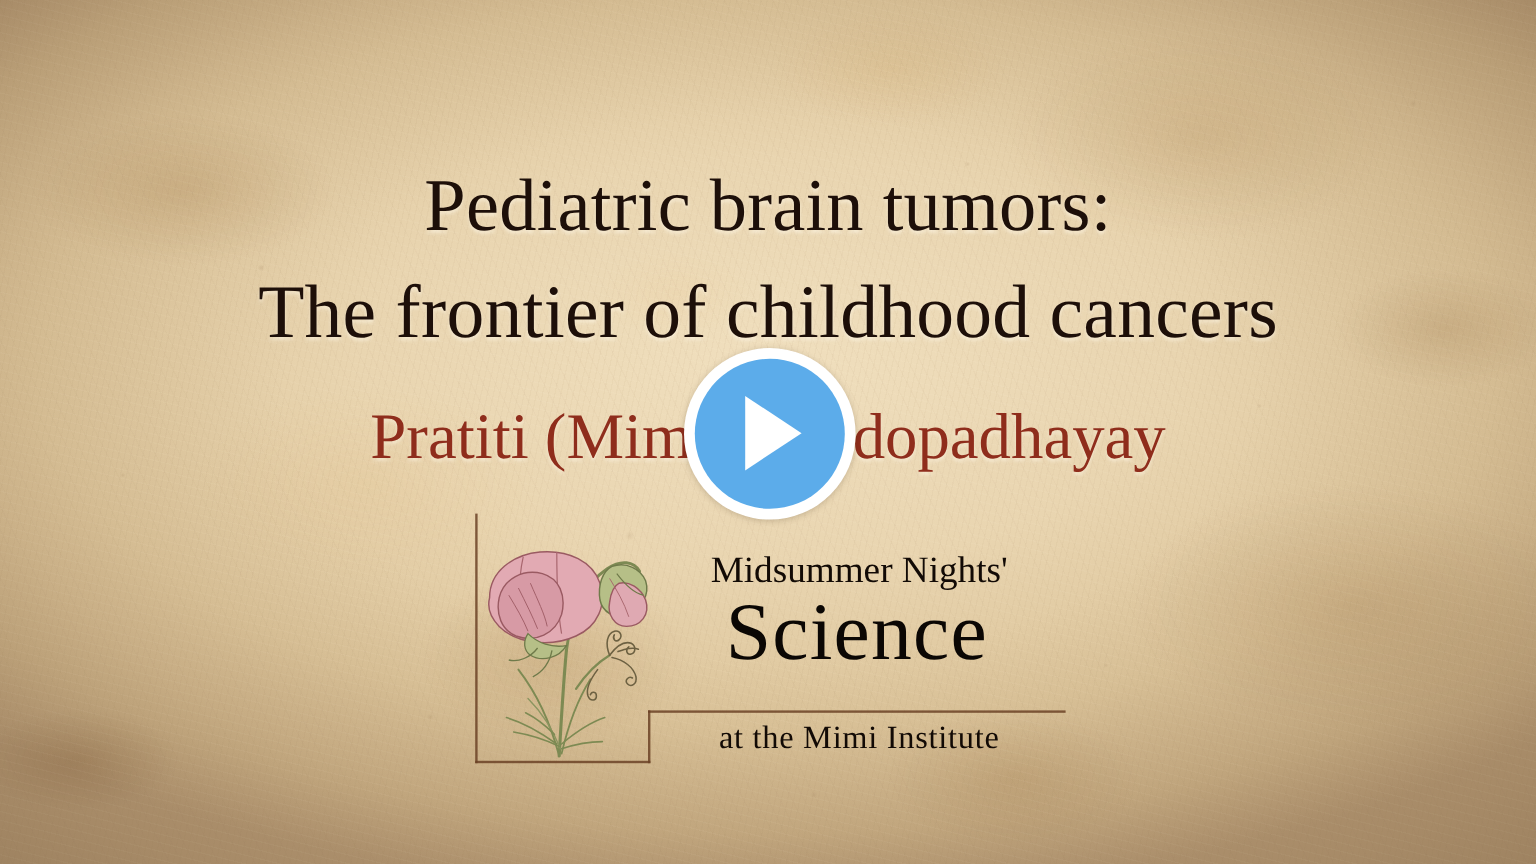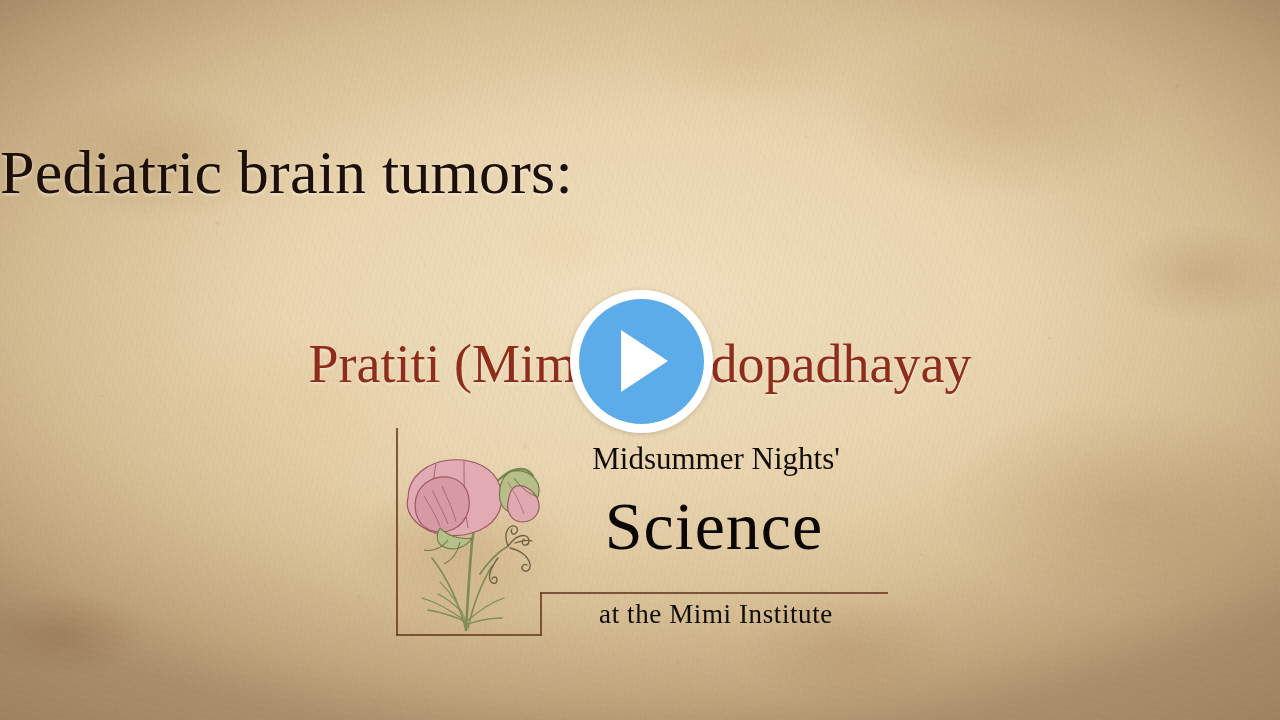--- a/index.html
+++ b/index.html
@@ -61,20 +61,21 @@
   }
   .parchment-vignette {
     position:absolute; inset:0;
     background:radial-gradient(ellipse 78% 78% at 50% 45%, rgba(120,92,58,0) 40%, rgba(120,92,58,.10) 66%, rgba(108,82,50,.22) 85%, rgba(96,72,44,.32) 100%);
   }
 
   
   .title-block {
     position:absolute;
     left:0; right:0; top:128px;
+    text-align:center;
     pointer-events:none;
   }
   .title-line {
     font-family:"Liberation Serif", serif;
     font-size:62px;
     line-height:88px;
     color:#1d0f09;
     letter-spacing:.2px;
     white-space:nowrap;
     text-shadow:0 2px 3px rgba(255,250,235,.55);
@@ -120,21 +121,21 @@
     background:#6b4226; opacity:.85;
   }
 
   .flower { position:absolute; left:0; top:0; width:170px; height:216px; }
 
   .logo-text {
     position:absolute; left:148px; top:2px;
     width:356px; height:214px;
   }
   .logo-midsummer {
-    position:absolute; left:6px; top:16px;
+    position:absolute; left:6px; top:32px;
     width:348px;
     text-align:center;
     font-family:"Liberation Serif", serif;
     font-size:31px;
     line-height:34px;
     color:#120a05;
     white-space:nowrap;
   }
   .logo-science {
     position:absolute; left:0; top:58px;
@@ -189,20 +190,21 @@
 <div id="video-player">
 
   <div class="parchment-base"></div>
   <div class="parchment-grain"></div>
   <div class="parchment-fibers"></div>
   <div class="parchment-mottle"></div>
   <div class="parchment-vignette"></div>
 
   <div class="title-block">
     <div class="title-line line1">Pediatric brain tumors:</div>
+    <div class="title-line line2">The frontier of childhood cancers</div>
   </div>
 
   <div class="author-line">Pratiti (Mimi) Bandopadhayay</div>
 
   <div class="logo-block">
 
     <div class="logo-frame-left"></div>
     <div class="logo-frame-bottom"></div>
     <div class="logo-frame-step-v"></div>
     <div class="logo-frame-step-h"></div>

